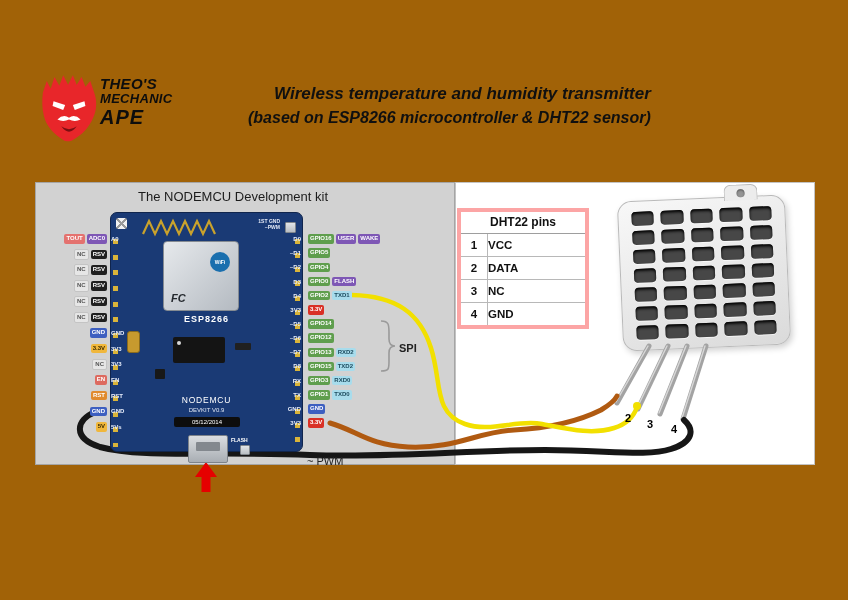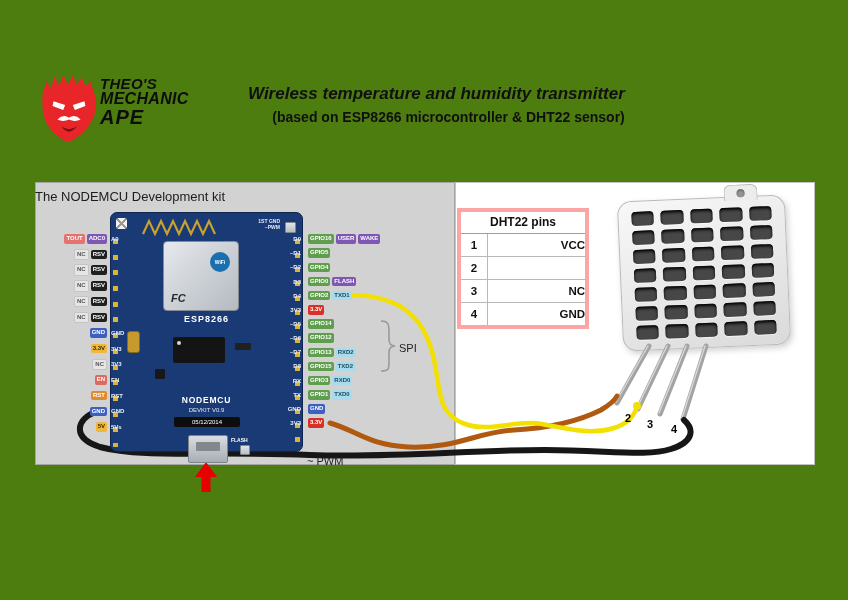--- a/index.html
+++ b/index.html
@@ -1,38 +1,38 @@
 <!DOCTYPE html>
 <html><head>
 <meta charset="utf-8">
 <style>
   html,body{margin:0;padding:0;background:#fff;}
-  .page{position:relative;width:848px;height:600px;background:#4d7c0f;overflow:hidden;
+  .page{position:relative;width:848px;height:600px;background:#a16207;overflow:hidden;
         font-family:"Liberation Sans",sans-serif;color:#111;}
 
   
   .logo{position:absolute;left:40px;top:72px;width:220px;height:75px;}
   .ape{position:absolute;left:0;top:0;width:58px;height:72px;}
   .logo-text{position:absolute;left:60px;top:4px;font-style:italic;font-weight:bold;color:#0d0d0d;}
   .lt1{font-size:15px;line-height:15px;letter-spacing:.3px;}
-  .lt2{font-size:16px;line-height:16px;letter-spacing:.3px;font-style:italic;}
+  .lt2{font-size:13px;line-height:16px;letter-spacing:.3px;font-style:italic;}
   .lt3{font-size:20px;line-height:20px;letter-spacing:1px;}
 
   
   .titleblock{position:absolute;left:248px;top:84px;text-align:right;}
   .title{font-size:17px;font-weight:bold;font-style:italic;color:#101010;}
-  .subtitle{font-size:14px;font-weight:bold;color:#101010;margin-top:5px;}
+  .subtitle{font-size:16px;font-weight:bold;font-style:italic;color:#101010;margin-top:5px;}
 
   
   .diagram{position:absolute;left:35px;top:182px;width:780px;height:283px;}
   .panel-gray{position:absolute;left:0;top:0;width:420px;height:283px;background:#d2d2d2;
               border:1px solid #a5a5a5;box-sizing:border-box;z-index:1;}
   .panel-white{position:absolute;left:420px;top:0;width:360px;height:283px;background:#fff;
               border:1px solid #c3c3c3;box-sizing:border-box;z-index:1;}
-  .panel-title{position:absolute;left:0;top:7px;width:396px;text-align:left;font-size:13px;
+  .panel-title{position:absolute;left:0;top:7px;width:396px;text-align:center;font-size:13px;
               color:#1c1c1c;z-index:2;}
 
   
   .board{position:absolute;left:75px;top:30px;width:193px;height:240px;background:#1a3a75;
          border:1px solid #10254d;border-radius:7px;box-sizing:border-box;z-index:6;}
   .hole{position:absolute;left:5px;top:5px;width:11px;height:11px;background:
         linear-gradient(45deg,transparent 44%,#9a9a9a 44% 56%,transparent 56%),
         linear-gradient(-45deg,transparent 44%,#9a9a9a 44% 56%,transparent 56%),#f2f2f2;
         border-radius:2px;}
   .antenna{position:absolute;left:30px;top:5px;width:76px;height:20px;}
@@ -48,21 +48,21 @@
   .wifi{position:absolute;right:8px;top:10px;width:20px;height:20px;border-radius:50%;background:#1a6fae;
         color:#fff;font-size:5px;font-weight:bold;display:flex;align-items:center;justify-content:center;}
   .espname{position:absolute;left:0;top:101px;width:100%;text-align:center;color:#fff;
            font-weight:bold;font-size:9px;letter-spacing:1px;}
   .crystal{position:absolute;left:16px;top:118px;width:13px;height:22px;background:#c79a2e;
            border:1px solid #8a6b1e;border-radius:3px;box-sizing:border-box;}
   .ic{position:absolute;left:62px;top:124px;width:52px;height:26px;background:#141414;border-radius:2px;}
   .ic-dot{position:absolute;left:4px;top:4px;width:4px;height:4px;border-radius:50%;background:#d8d8d8;}
   .sq{position:absolute;left:44px;top:156px;width:10px;height:10px;background:#181818;border-radius:1px;}
   .sq2{position:absolute;left:124px;top:130px;width:16px;height:7px;background:#202020;border-radius:1px;}
-  .brand{position:absolute;left:0;top:182px;width:100%;text-align:center;color:#fff;font-weight:bold;
+  .brand{position:absolute;left:0;top:182px;width:100%;text-align:center;color:#fff;font-weight:normal;
          font-size:8.5px;letter-spacing:.8px;}
   .devkit{position:absolute;left:0;top:194px;width:100%;text-align:center;color:#dfe6f3;font-size:6px;}
   .datechip{position:absolute;left:63px;top:204px;width:66px;height:10px;background:#0d0d0d;color:#fff;
             font-size:6px;line-height:10px;text-align:center;border-radius:2px;}
   .usb{position:absolute;left:77px;top:222px;width:40px;height:28px;border-radius:2px;
        background:linear-gradient(#dadde0,#a9aeb4);border:1px solid #7d838a;box-sizing:border-box;}
   .usb-inner{position:absolute;left:7px;top:6px;width:24px;height:9px;background:#83888e;border-radius:1px;}
   .flash-label{position:absolute;left:120px;top:224px;font-size:5px;font-weight:bold;color:#fff;}
   .pinstrip{position:absolute;top:26px;width:5px;height:208px;}
   .pinstrip.pl{left:2px;background:repeating-linear-gradient(to bottom,#d9b43a 0 5px,rgba(0,0,0,0) 5px 15.7px);}
@@ -79,33 +79,33 @@
   .c-pink{background:#e4726f}.c-purple{background:#7e57b5}
   .c-gray{background:#e6e6e6;color:#555;border:1px solid #c4c4c4}
   .c-black{background:#1f1f1f}.c-blue{background:#3d5fc0}
   .c-yellow{background:#f0b73c;color:#3a2a00}.c-green{background:#5f9e4d}
   .c-cyan{background:#a8dcec;color:#1c4b5e}.c-red{background:#d93025}
   .c-orange{background:#e08a2e}.c-salmon{background:#dd6a5f}
   .bpin{font-size:6px;font-weight:bold;color:#e8eefc;}
   .bpin.lp{width:16px;text-align:left;margin-left:2px;}
   .bpin.rp{width:18px;text-align:right;margin-right:5px;}
 
-  .spi-label{position:absolute;left:364px;top:160px;font-size:11px;color:#222;z-index:6;}
+  .spi-label{position:absolute;left:364px;top:160px;font-size:11px;color:#222;z-index:6;font-weight:bold;}
   .pwm-note{position:absolute;left:272px;top:252px;font-size:11px;color:#222;z-index:6;margin-top:21px;}
 
   
   .dht-table{position:absolute;left:422px;top:26px;width:124px;background:#fff;
              border:4px solid #fca5a5;z-index:2;}
   .dht-title{height:21px;line-height:21px;text-align:center;font-weight:bold;font-size:12px;
              border-bottom:1px solid #9e9e9e;}
   .trow{display:flex;height:22px;line-height:22px;border-bottom:1px solid #b8b8b8;
         font-weight:bold;font-size:11.5px;}
   .trow:last-child{border-bottom:none;}
   .tnum{width:26px;text-align:center;border-right:1px solid #b8b8b8;}
-  .tname{flex:1;text-align:right;}
+  .tname{flex:1;text-align:left;}
 
   
   .sensor-body{position:absolute;left:585px;top:16px;width:168px;height:150px;z-index:2;
                background:linear-gradient(160deg,#f8f8f8,#dadada);border:1px solid #b9b9b9;
                border-radius:14px;box-sizing:border-box;transform:rotate(-2.5deg);
                box-shadow:2px 3px 6px rgba(0,0,0,.18);}
   .tab{position:absolute;left:106px;top:-13px;width:34px;height:16px;background:#ececec;
        border:1px solid #bbb;border-bottom:none;border-radius:7px 7px 0 0;box-sizing:border-box;
        display:flex;align-items:center;justify-content:center;}
   .tab-hole{width:8px;height:8px;border-radius:50%;background:#949494;box-shadow:inset 0 1px 2px #555;}
@@ -320,20 +320,21 @@
 
     <div class="dht-table">
       <div class="dht-title">DHT22 pins</div>
       <div>
           <div class="trow">
             <div class="tnum">1</div>
             <div class="tname">VCC</div>
           </div>
           <div class="trow">
             <div class="tnum">2</div>
+            <div class="tname">DATA</div>
           </div>
           <div class="trow">
             <div class="tnum">3</div>
             <div class="tname">NC</div>
           </div>
           <div class="trow">
             <div class="tnum">4</div>
             <div class="tname">GND</div>
           </div>
         </div>

